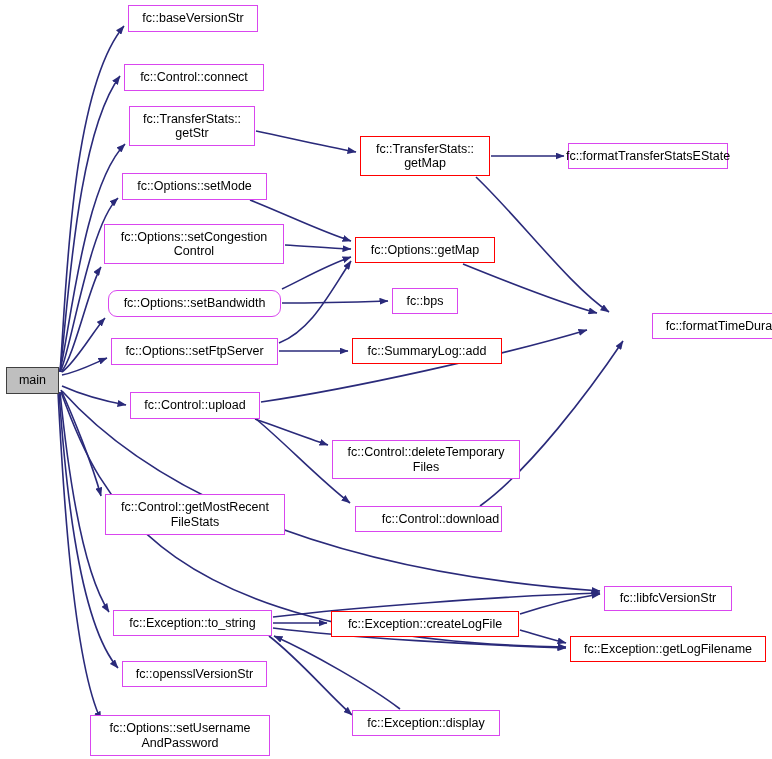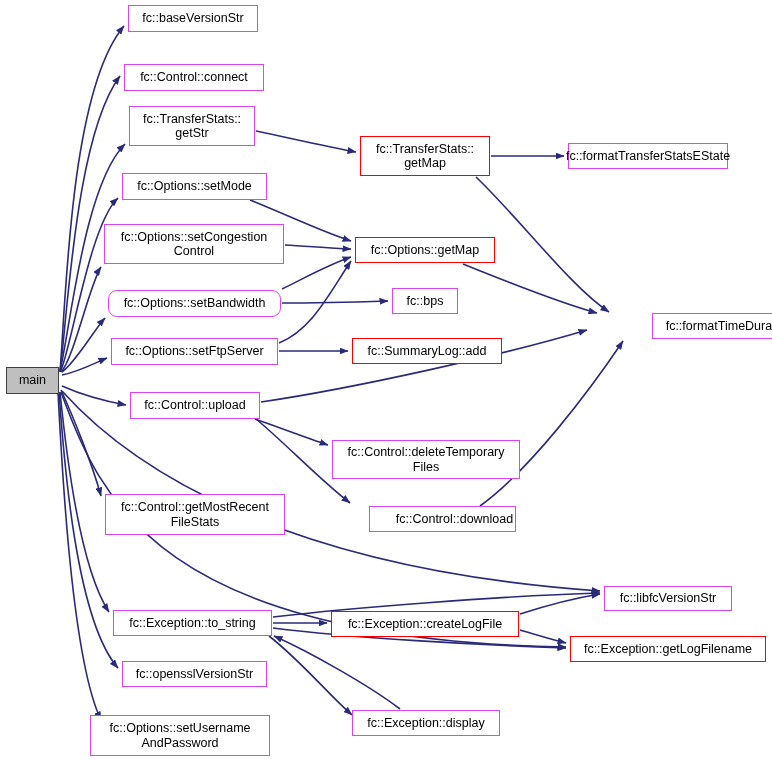--- a/index.html
+++ b/index.html
@@ -114,21 +114,21 @@
       <div class="node" style="left: 122px; top: 661px; width: 145px; height: 26px;">fc::opensslVersionStr</div>
       <div class="node" style="left: 90px; top: 715px; width: 180px; height: 41px;">fc::Options::setUsername
 AndPassword</div>
       <div class="node red" style="left: 360px; top: 136px; width: 130px; height: 40px;">fc::TransferStats::
 getMap</div>
       <div class="node red" style="left: 355px; top: 237px; width: 140px; height: 26px;">fc::Options::getMap</div>
       <div class="node" style="left: 392px; top: 288px; width: 66px; height: 26px;">fc::bps</div>
       <div class="node red" style="left: 352px; top: 338px; width: 150px; height: 26px;">fc::SummaryLog::add</div>
       <div class="node" style="left: 332px; top: 440px; width: 188px; height: 39px;">fc::Control::deleteTemporary
 Files</div>
-      <div class="node" style="left: 369px; top: 506px; width: 147px; height: 26px; padding-left: 24px;">fc::Control::download</div>
+      <div class="node" style="left: 355px; top: 506px; width: 147px; height: 26px; padding-left: 24px;">fc::Control::download</div>
       <div class="node red" style="left: 331px; top: 611px; width: 188px; height: 26px;">fc::Exception::createLogFile</div>
       <div class="node" style="left: 352px; top: 710px; width: 148px; height: 26px;">fc::Exception::display</div>
       <div class="node" style="left: 568px; top: 143px; width: 160px; height: 26px;">fc::formatTransferStatsEState</div>
       <div class="node" style="left: 614px; top: 313px; width: 154px; height: 26px; margin-left: 38px;">fc::formatTimeDuration</div>
       <div class="node" style="left: 604px; top: 586px; width: 128px; height: 25px;">fc::libfcVersionStr</div>
       <div class="node red" style="left: 570px; top: 636px; width: 196px; height: 26px;">fc::Exception::getLogFilename</div>
     </div>
 </div>
 
 </body></html>

